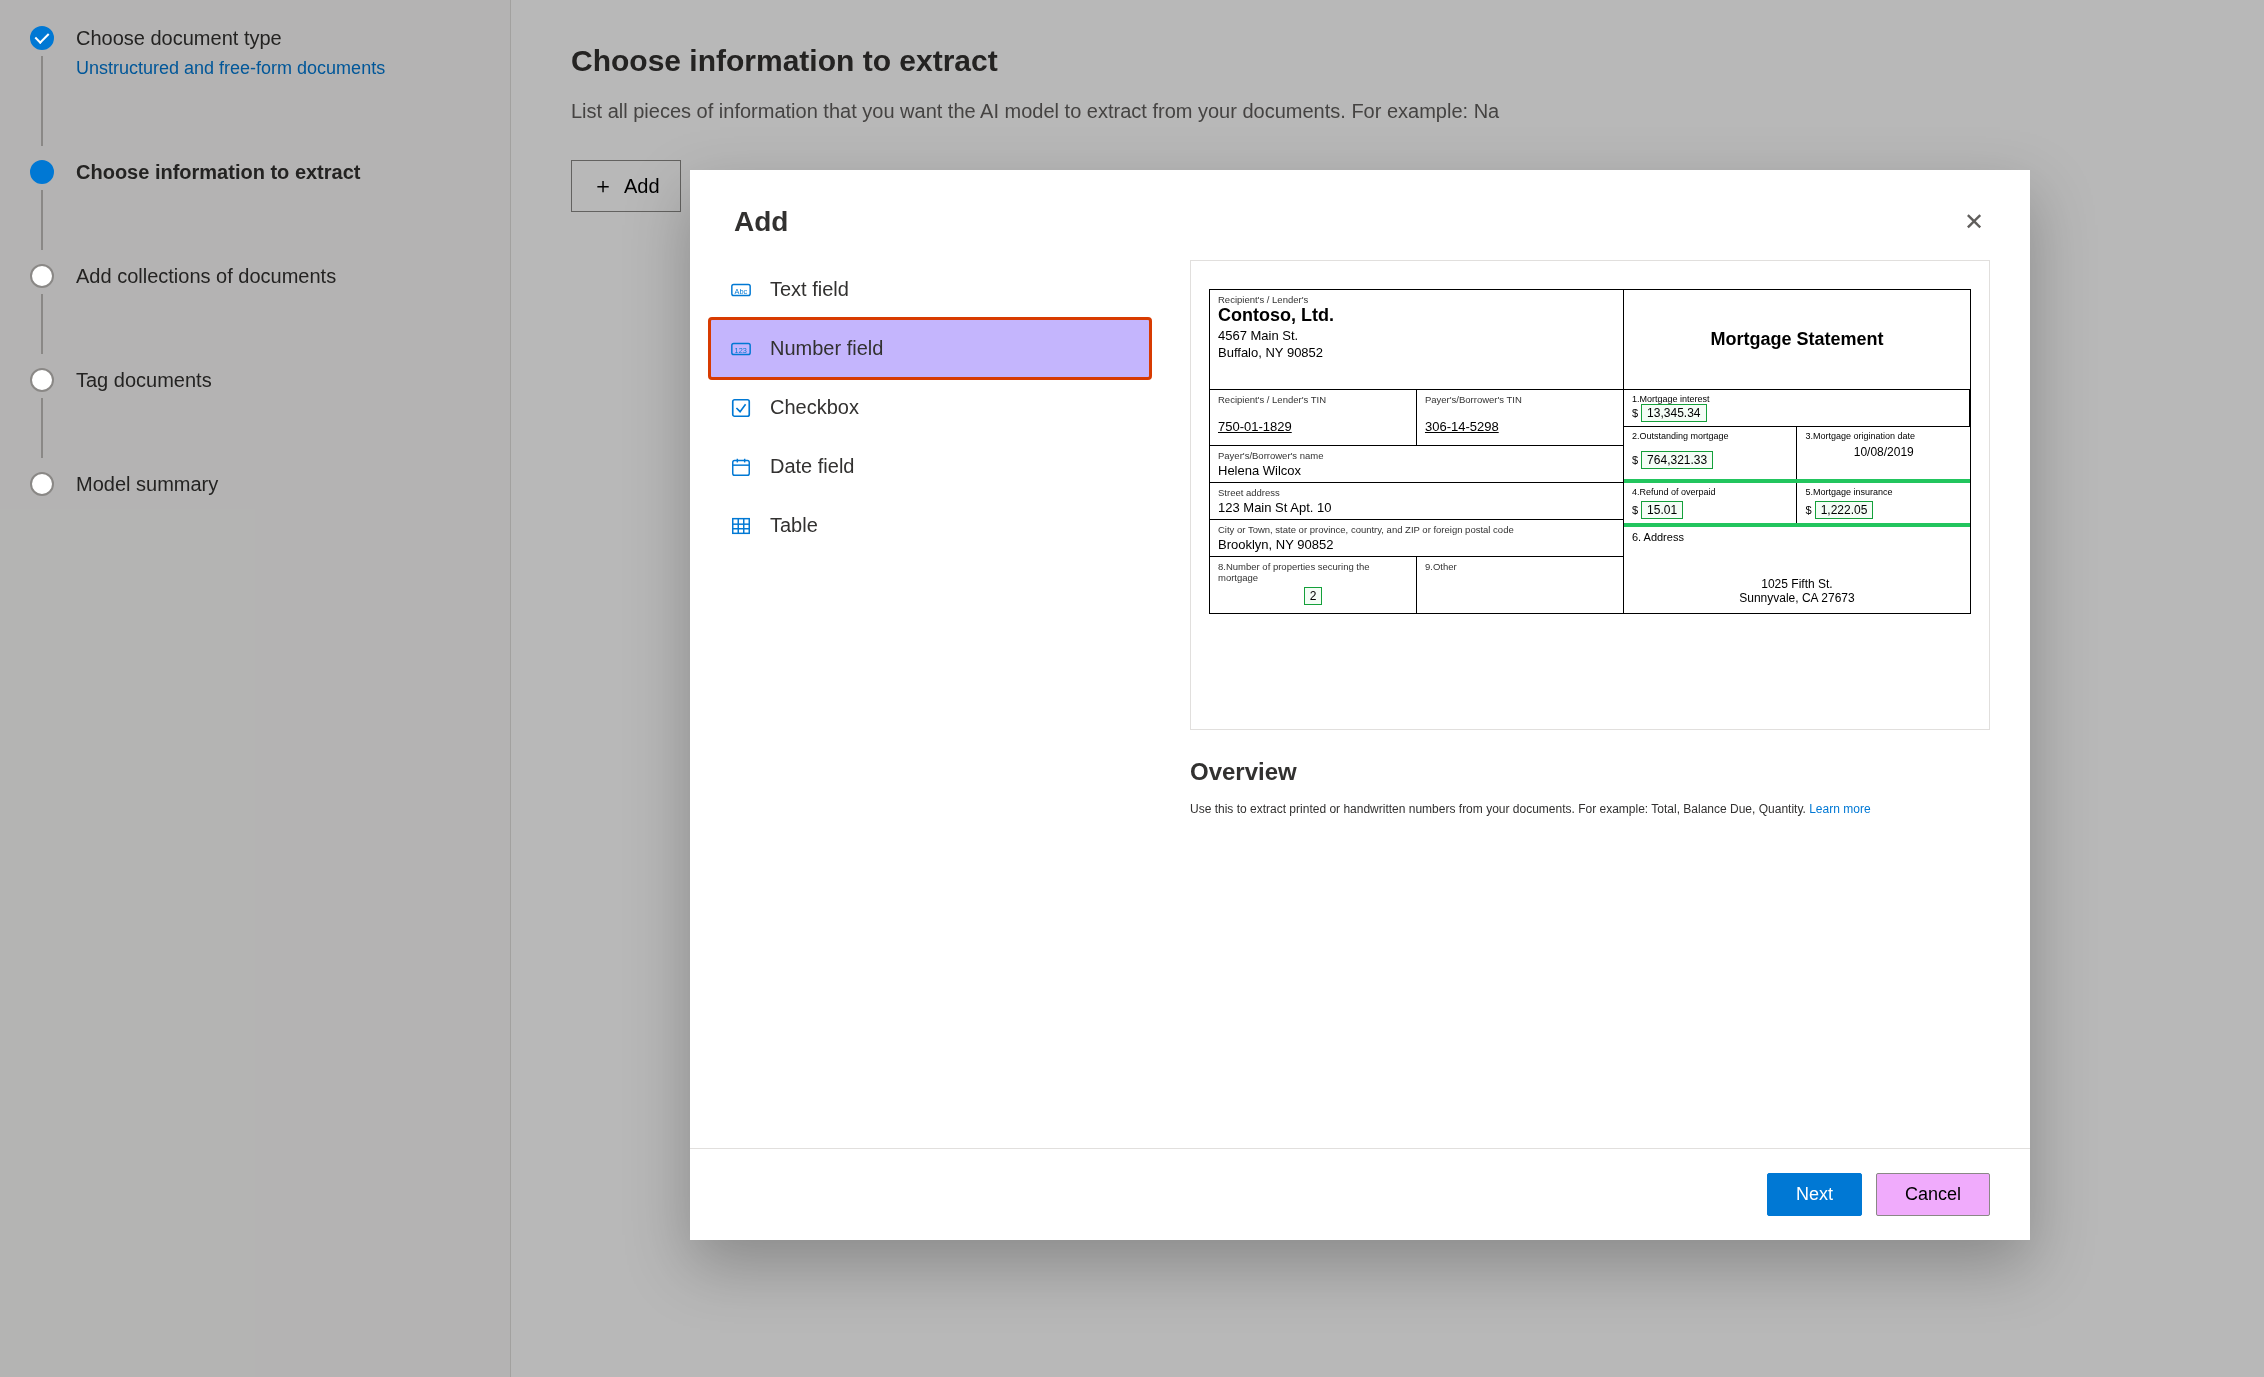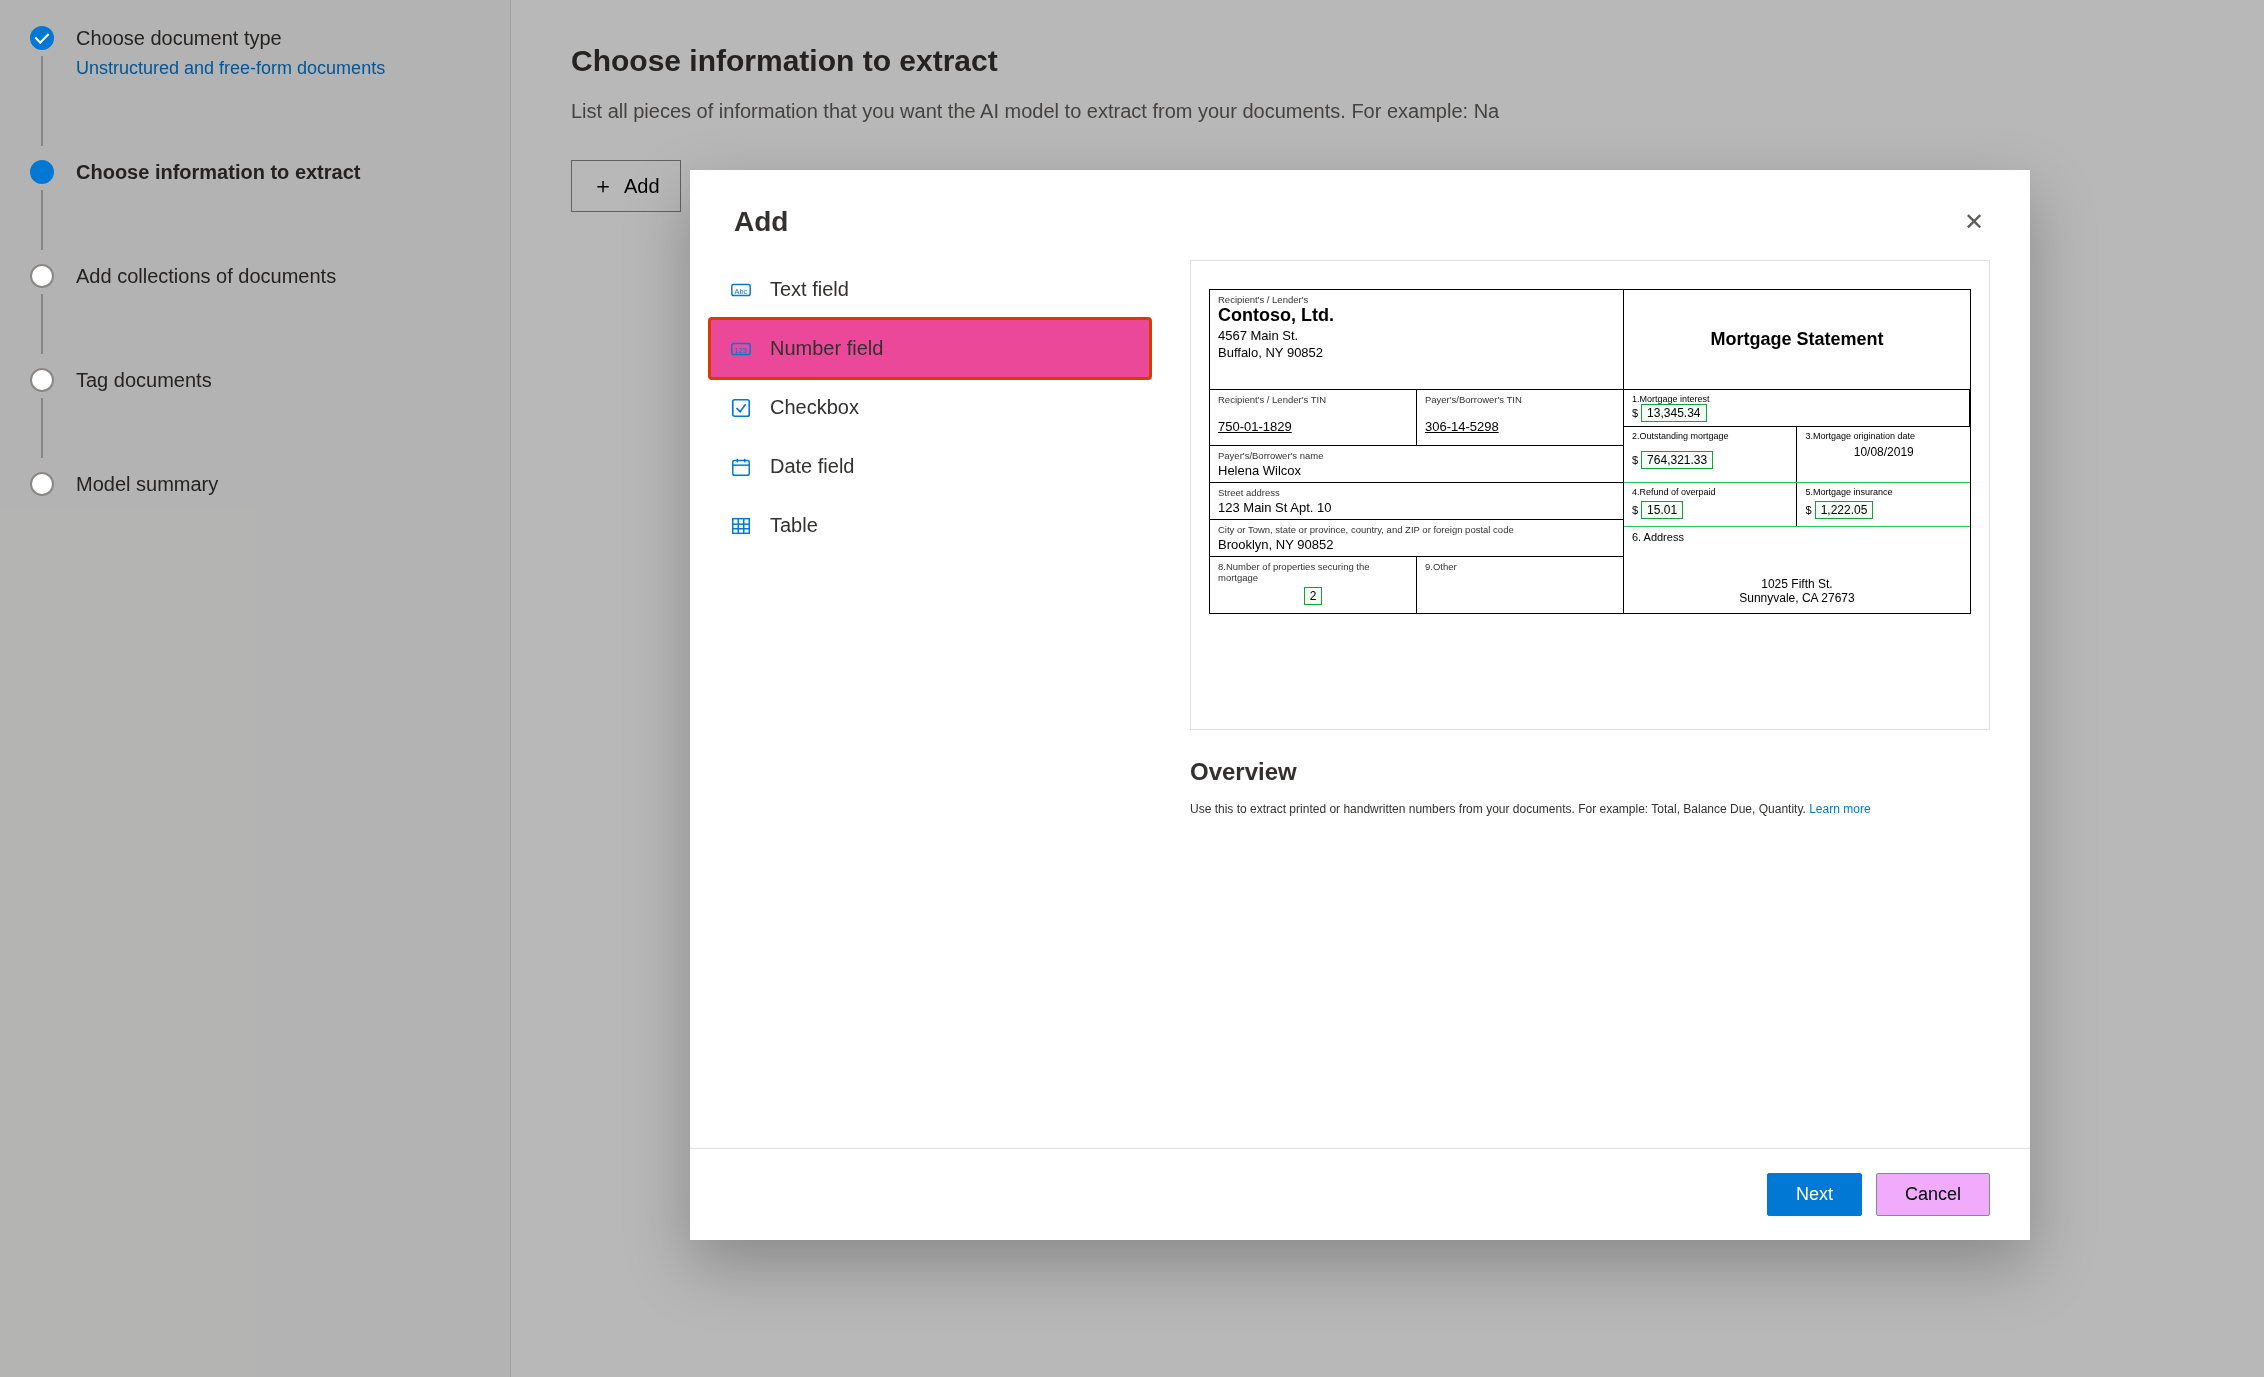--- a/index.html
+++ b/index.html
@@ -163,21 +163,21 @@
 .ft-item {
   display: flex;
   align-items: center;
   gap: 18px;
   padding: 18px 20px;
   font-size: 20px;
   cursor: pointer;
   border-radius: 2px;
 }
 .ft-item.selected {
-  background: #ec4899;
+  background: #c4b5fd;
   outline: 3px solid #d83b01;
   outline-offset: -1px;
 }
 .ft-icon {
   width: 22px; height: 22px;
   display: inline-flex;
   align-items: center; justify-content: center;
 }
 .ft-icon svg { width: 22px; height: 22px; }
 
@@ -252,21 +252,21 @@
   border: 1.5px solid #14a03a;
   padding: 1px 5px;
   font-size: 12px;
   background: #f4fdf6;
 }
 .doc-right-top {
   display:flex; align-items:center; justify-content:center;
   height: 100px; border-bottom:1px solid #000;
 }
 .mort-title { font-size: 18px; font-weight: 700; line-height:1.25; text-align:center;}
-.rrow { display:flex; border-bottom:1px solid #22c55e;}
+.rrow { display:flex; border-bottom:4px solid #22c55e;}
 .rrow > div { flex:1; padding:4px 8px;}
 .rrow > div:first-child { border-right:1px solid #000;}
 .rrow .lblsm{ font-size:9px;}
 .rrow .valc{ text-align:center; margin-top:4px; font-size:12px;}
 </style>
 </head>
 <body>
 
 <div class="sidebar">
   <ul class="step-list">

